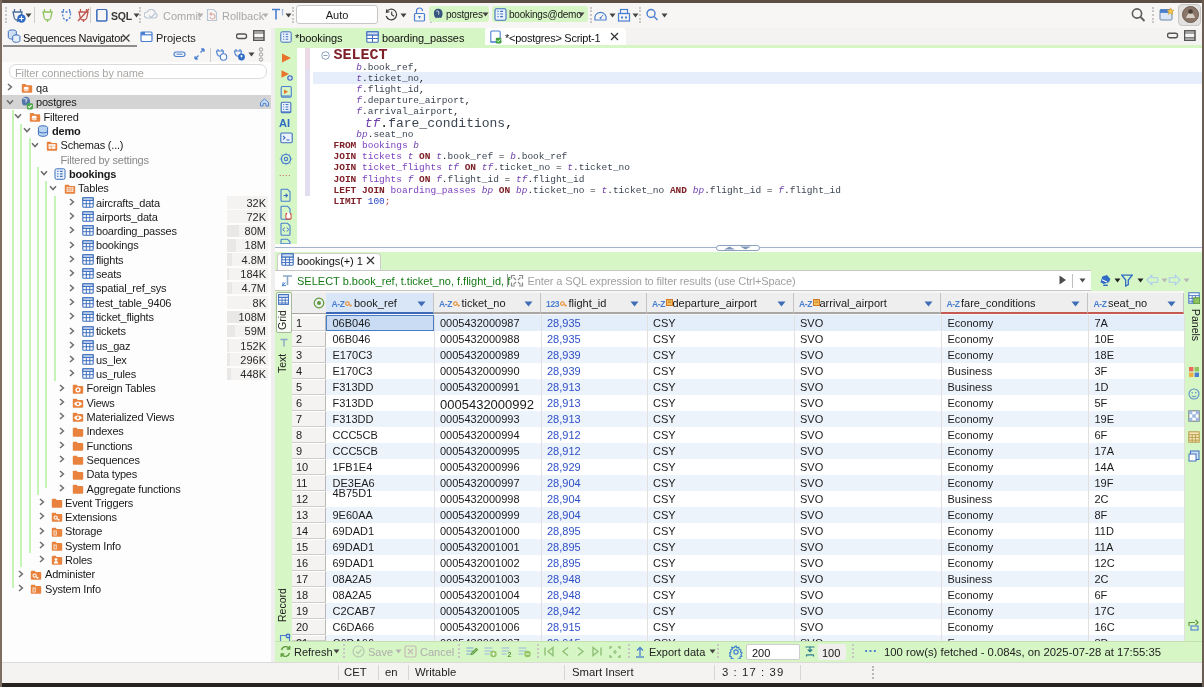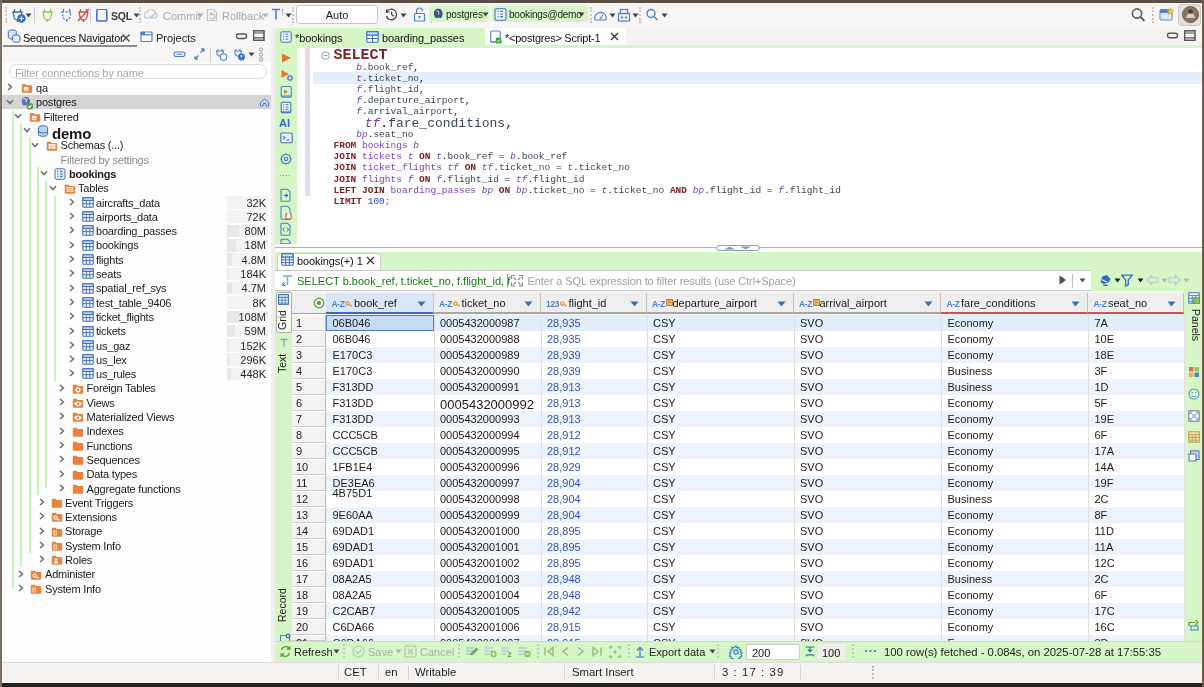--- a/index.html
+++ b/index.html
@@ -248,21 +248,21 @@
   </svg>
 <div class="abs" style="left:43.5px;top:110.7px;font-size:11px;color:#1a1a1a;letter-spacing:-.2px">Filtered</div>
 <svg class="ic" style="left:23px;top:127.30000000000001px;" width="8" height="6" viewBox="0 0 8 6">
     <path d="M1 1.2l3 3.4 3-3.4" fill="none" stroke="#6e6e6e" stroke-width="1.5"></path>
   </svg>
 <svg class="ic" style="left:37px;top:124.80000000000001px;" width="12" height="12" viewBox="0 0 12 12">
     <ellipse cx="6" cy="2.6" rx="4.6" ry="1.9" fill="#b8d4f0" stroke="#3f6fbe" stroke-width="1"></ellipse>
     <path d="M1.4 2.6v6.8c0 1 2.1 1.9 4.6 1.9s4.6-.9 4.6-1.9V2.6" fill="#b8d4f0" stroke="#3f6fbe" stroke-width="1"></path>
     <path d="M1.4 6c0 1 2.1 1.9 4.6 1.9S10.6 7 10.6 6" fill="none" stroke="#3f6fbe" stroke-width="1"></path>
   </svg>
-<div class="abs" style="left:52px;top:125.00000000000001px;font-size:15px;font-weight:bold;color:#1a1a1a;letter-spacing:-.2px">demo</div>
+<div class="abs" style="left:52px;top:125.00000000000001px;font-size:11px;font-weight:bold;color:#1a1a1a;letter-spacing:-.2px">demo</div>
 <svg class="ic" style="left:31px;top:141.60000000000002px;" width="8" height="6" viewBox="0 0 8 6">
     <path d="M1 1.2l3 3.4 3-3.4" fill="none" stroke="#6e6e6e" stroke-width="1.5"></path>
   </svg>
 <svg class="ic" style="left:46px;top:139.60000000000002px;" width="12" height="11" viewBox="0 0 12 11">
     <path d="M.8 2.6c0-.5.4-.9.9-.9h3l1 1.3h4.6c.5 0 .9.4.9.9v5.9c0 .5-.4.9-.9.9H1.7c-.5 0-.9-.4-.9-.9z" fill="#e8823c"></path>
     <rect x="2.6" y="4.4" width="6.8" height="4.4" fill="#fff"></rect>
     <path d="M2.6 6h6.8M5.2 4.4v4.4" stroke="#e8823c" stroke-width=".7"></path>
     <rect x="2.6" y="4.4" width="6.8" height="1.2" fill="#fff"></rect>
   </svg>
 <div class="abs" style="left:60.5px;top:139.3px;font-size:11px;color:#1a1a1a;letter-spacing:-.2px">Schemas (...)</div>

